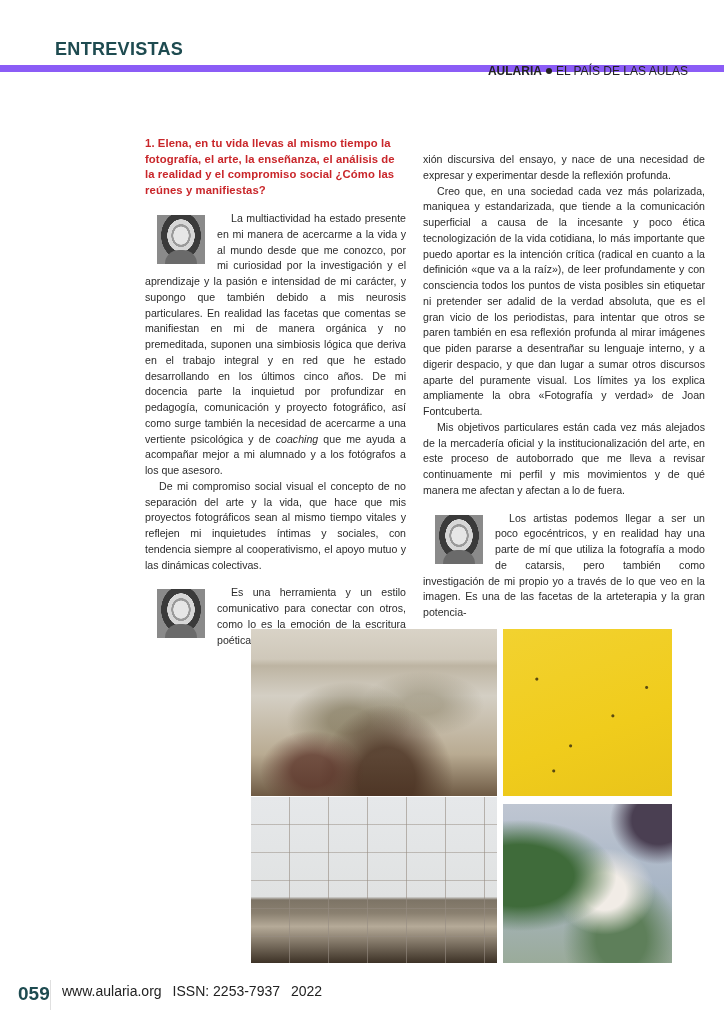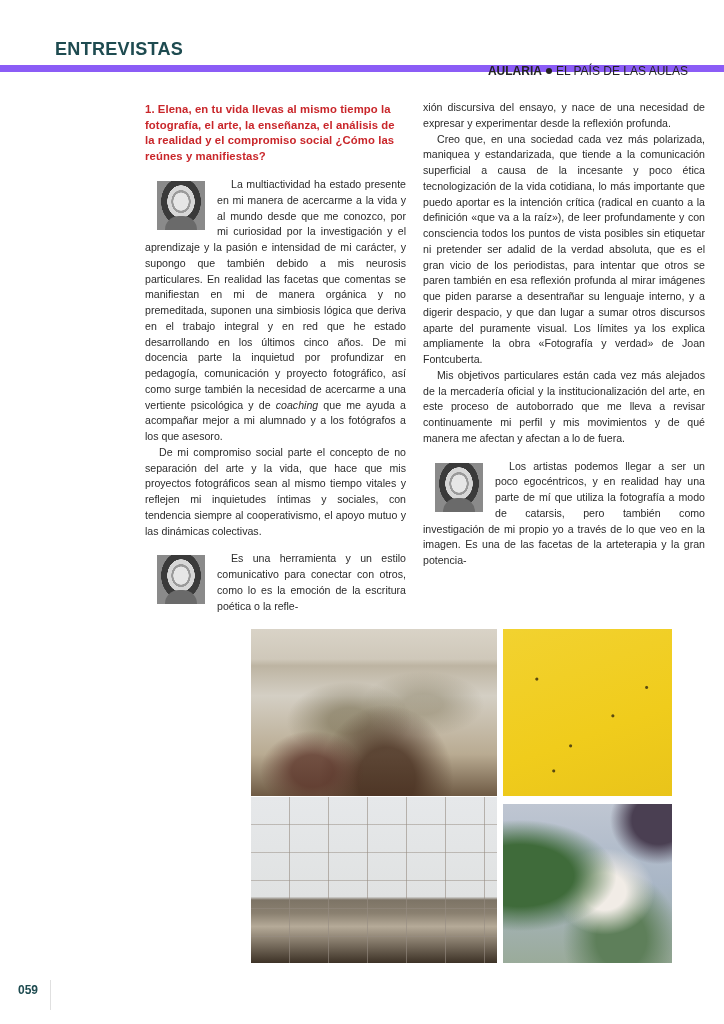--- a/index.html
+++ b/index.html
@@ -9,23 +9,23 @@
   .header { position: absolute; left: 0; top: 0; width: 724px; height: 65px;
             border-bottom: 7px solid #8b5cf6; }
   .section-title { position: absolute; left: 55px; top: 38px; font-size: 19px; font-weight: 700;
                    letter-spacing: 0.3px; color: #1e4b50; transform: scaleX(0.95); transform-origin: left; }
   .brand { position: absolute; right: 36px; top: 36px; font-size: 12px; color: #222; white-space: nowrap; margin-top: 28px; }
   .brand b { font-weight: 700; }
   .brand .dot { display: inline-block; width: 6px; height: 6px; border-radius: 50%; background: #222;
                 margin: 0 4px; vertical-align: 1px; }
 
   .col { position: absolute; font-family: "Liberation Sans", sans-serif; font-size: 10.6px;
-         line-height: 15.75px; color: #2b2b2b; text-align: justify; hyphens: manual; }
+         line-height: 15.75px; color: #2b2b2b; text-align: justify; hyphens: manual; margin-top: 34px; }
   .col-left { left: 145px; top: 102px; width: 261px; }
-  .col-right { left: 423px; top: 100px; width: 282px; }
+  .col-right { left: 423px; top: 118px; width: 282px; }
 
   .q { color: #c9262a; font-weight: 700; font-size: 11.3px; line-height: 15.5px;
        margin: 0 0 13px 0; text-align: left; letter-spacing: 0.1px; }
   .p { margin: 0; text-indent: 14px; }
   .p.noindent { text-indent: 0; }
   .gap { height: 12px; }
 
   .portrait { float: left; width: 48px; height: 49px; margin: 4px 12px 4px 12px;
               background: radial-gradient(ellipse at 50% 42%, #e6e6e6 0 22%, #9a9a9a 23% 28%, #d7d7d7 29% 40%, #3a3a3a 41% 58%, #8a8a8a 59%),
                           #888; filter: grayscale(1); position: relative; }
@@ -55,40 +55,40 @@
       linear-gradient(180deg, #e6e8ea 0%, #e0e2e2 60%, #7d7466 62%, #8a8070 70%, #b5aa98 78%, #3d3226 100%); }
   .ph-sky { left: 503px; top: 804px; width: 169px; height: 159px;
     background:
       radial-gradient(ellipse at 10% 45%, #3f6b3a 0 25%, transparent 45%),
       radial-gradient(ellipse at 92% 10%, #4a3f52 0 12%, transparent 22%),
       radial-gradient(ellipse at 60% 55%, #f1ece6 0 15%, transparent 35%),
       radial-gradient(ellipse at 70% 85%, #5e7f5a 0 15%, transparent 35%),
       linear-gradient(180deg, #bfc6d2 0%, #a9b6c6 50%, #9aab9a 100%); }
 
   .footer { position: absolute; left: 0; top: 980px; width: 724px; height: 30px; }
-  .page-no { position: absolute; left: 18px; top: 3px; font-size: 12px; font-weight: 700; color: #1e4b50; }
+  .page-no { position: absolute; left: 18px; top: 3px; font-size: 19px; font-weight: 700; color: #1e4b50; }
   .footer-sep { position: absolute; left: 50px; top: 0; width: 1px; height: 30px; background: #e0e0e0; }
   .footer-info { position: absolute; left: 62px; top: 3px; font-size: 14px; color: #222; white-space: nowrap; }
   .footer-info span { margin-right: 11px; }
 </style>
 </head>
 <body>
 
 <div class="header">
   <div class="section-title">ENTREVISTAS</div>
   <div class="brand">
     <b>AULARIA</b><span class="dot"></span><span>EL PAÍS DE LAS AULAS</span>
   </div>
 </div>
 
 <div class="col col-left">
   <p class="q">1. Elena, en tu vida llevas al mismo tiempo la fotografía, el arte, la enseñanza, el análisis de la realidad y el compromiso social ¿Cómo las reúnes y manifiestas?</p>
   <div class="portrait"></div>
   <p class="p"><span>La multiactividad ha estado presente en mi manera de acercarme a la vida y al mundo desde que me conozco, por mi curiosidad por la investigación y el aprendizaje y la pasión e intensidad de mi carácter, y supongo que también debido a mis neurosis particulares. En realidad las facetas que comentas se manifiestan en mi de manera orgánica y no premeditada, suponen una simbiosis lógica que deriva en el trabajo integral y en red que he estado desarrollando en los últimos cinco años. De mi docencia parte la inquietud por profundizar en pedagogía, comunicación y proyecto fotográfico, así como surge también la necesidad de acercarme a una vertiente psicológica y de </span><em>coaching</em><span> que me ayuda a acompañar mejor a mi alumnado y a los fotógrafos a los que asesoro.</span></p>
-  <p class="p">De mi compromiso social parte el concepto de no separación del arte y la vida, que hace que mis proyectos fotográficos sean al mismo tiempo vitales y reflejen mi inquietudes íntimas y sociales, con tendencia siempre al cooperativismo, el apoyo mutuo y las dinámicas colectivas.</p>
+  <p class="p">De mi compromiso social visual el concepto de no separación del arte y la vida, que hace que mis proyectos fotográficos sean al mismo tiempo vitales y reflejen mi inquietudes íntimas y sociales, con tendencia siempre al cooperativismo, el apoyo mutuo y las dinámicas colectivas.</p>
   <div class="gap"></div>
   <div class="portrait"></div>
   <p class="p">Es una herramienta y un estilo comunicativo para conectar con otros, como lo es la emoción de la escritura poética o la refle-</p>
 </div>
 
 <div class="col col-right">
   <p class="p noindent">xión discursiva del ensayo, y nace de una necesidad de expresar y experimentar desde la reflexión profunda.</p>
   <p class="p">Creo que, en una sociedad cada vez más polarizada, maniquea y estandarizada, que tiende a la comunicación superficial a causa de la incesante y poco ética tecnologización de la vida cotidiana, lo más importante que puedo aportar es la intención crítica (radical en cuanto a la definición «que va a la raíz»), de leer profundamente y con consciencia todos los puntos de vista posibles sin etiquetar ni pretender ser adalid de la verdad absoluta, que es el gran vicio de los periodistas, para intentar que otros se paren también en esa reflexión profunda al mirar imágenes que piden pararse a desentrañar su lenguaje interno, y a digerir despacio, y que dan lugar a sumar otros discursos aparte del puramente visual. Los límites ya los explica ampliamente la obra «Fotografía y verdad» de Joan Fontcuberta.</p>
   <p class="p">Mis objetivos particulares están cada vez más alejados de la mercadería oficial y la institucionalización del arte, en este proceso de autoborrado que me lleva a revisar continuamente mi perfil y mis movimientos y de qué manera me afectan y afectan a lo de fuera.</p>
   <div class="gap"></div>
@@ -97,13 +97,16 @@
 </div>
 
 <div class="photo ph-plants"></div>
 <div class="photo ph-yellow"></div>
 <div class="photo ph-greenhouse"></div>
 <div class="photo ph-sky"></div>
 
 <div class="footer">
   <div class="page-no">059</div>
   <div class="footer-sep"></div>
+  <div class="footer-info">
+    <span>www.aularia.org</span><span>ISSN: 2253-7937</span><span>2022</span>
+  </div>
 </div>
 
 </body></html>

